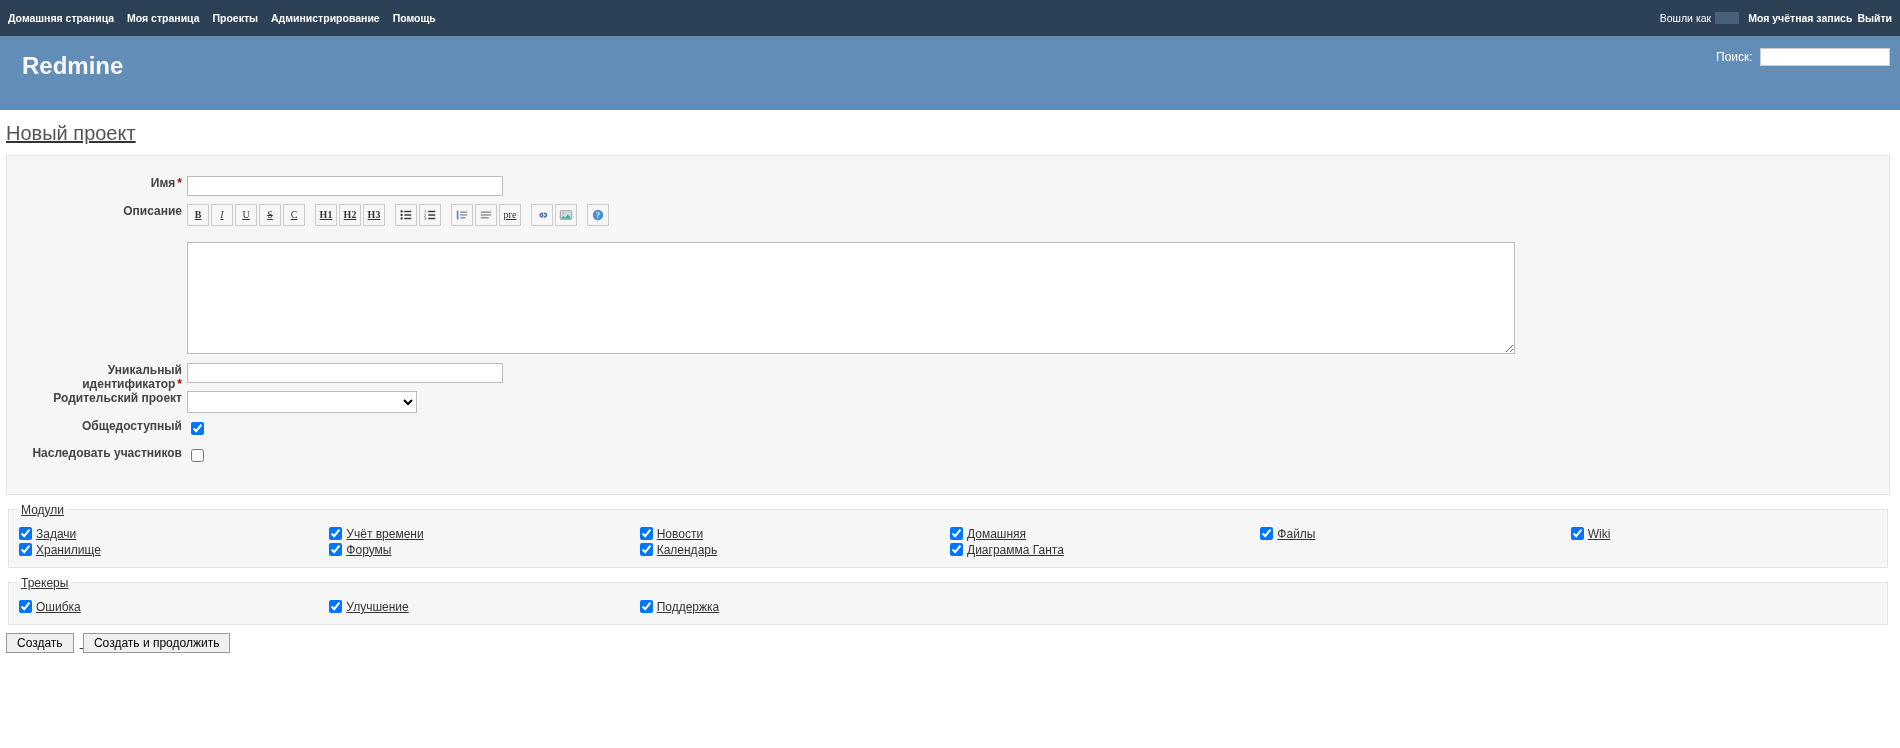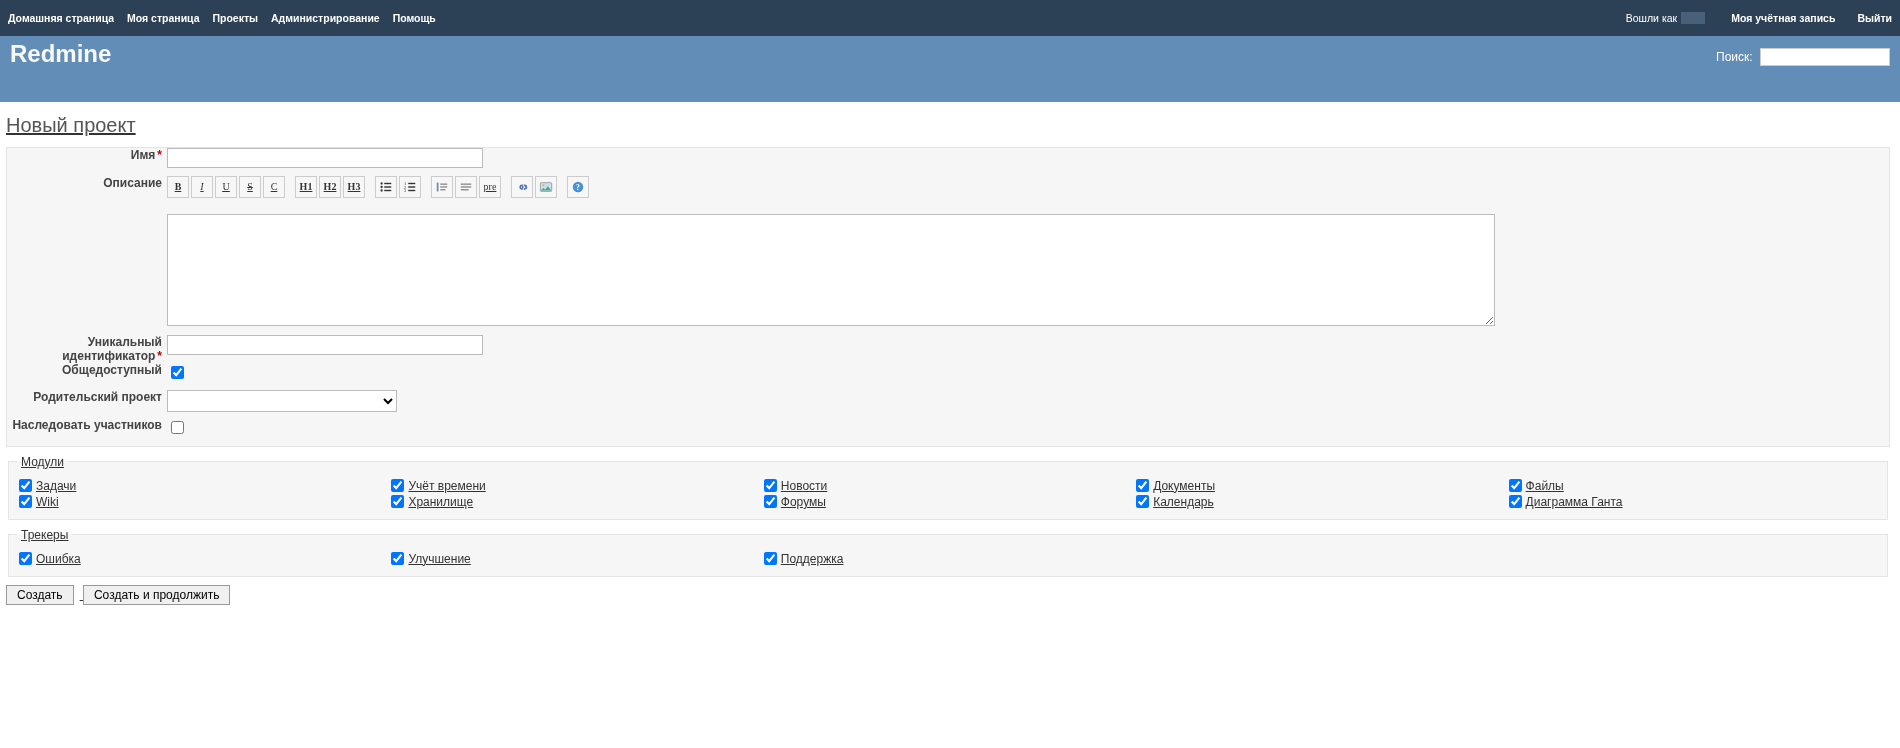--- a/index.html
+++ b/index.html
@@ -22,38 +22,38 @@
     align-items: center;
   }
   #top-menu a {
     color: #fff;
     text-decoration: none;
     font-weight: bold;
     margin-right: 10px;
   }
   #top-menu .right { display: flex; align-items: center; }
   #top-menu .right span { margin-right: 4px; }
-  #top-menu .right a { margin-left: 22px; margin-right: 0; }
+  #top-menu .right a { margin-left: 5px; margin-right: 0; }
   .user-blur {
     display: inline-block;
     width: 24px; height: 12px;
     background: #48607a;
     vertical-align: middle;
     margin-right: 4px;
   }
   
   #header {
     background: #628db6;
     color: #fff;
     min-height: 66px;
     padding: 4px 10px 18px 10px;
     position: relative;
   }
   #header h1 {
-    margin: 0;
+    margin: 12px;
     font-size: 24px;
     font-family: "Trebuchet MS", Verdana, sans-serif;
     font-weight: bold;
     color: #f8f8f8;
   }
   #quick-search {
     position: absolute;
     right: 10px;
     top: 12px;
     color: #fff;
@@ -76,21 +76,21 @@
     font-family: "Trebuchet MS", Verdana, sans-serif;
     font-size: 20px;
     font-weight: normal;
     color: #555;
     margin: 6px 0 10px 0;
   }
   
   .box {
     background: #f6f6f6;
     border: 1px solid #e4e4e4;
-    padding: 0;
+    padding: 20px;
     margin-bottom: 8px;
   }
   fieldset.box {
     padding: 6px 8px 10px 8px;
   }
   fieldset.box legend {
     color: #333;
     font-size: 12px;
     padding: 0 4px;
   }
@@ -167,21 +167,21 @@
   .tb-bold { font-weight: bold; font-family: "Times New Roman", serif; font-size: 13px; }
   .tb-italic { font-style: italic; font-family: "Times New Roman", serif; font-size: 13px; }
   .tb-underline { text-decoration: underline; font-family: "Times New Roman", serif; font-size: 12px; }
   .tb-strike { text-decoration: line-through; font-family: "Times New Roman", serif; font-size: 12px; }
   .tb-code { font-family: "Times New Roman", serif; font-size: 13px; }
   .tb-head { font-size: 9px; font-weight: bold; }
   .tb-pre { font-family: monospace; font-size: 10px; }
   
   .check-grid {
     display: grid;
-    grid-template-columns: repeat(5, 1fr);
+    grid-template-columns: repeat(6, 1fr);
     column-gap: 4px;
     row-gap: 2px;
     padding: 4px 2px 0 2px;
   }
   .check-grid label {
     font-size: 12px;
     color: #333;
     display: flex;
     align-items: center;
     gap: 4px;
@@ -315,32 +315,32 @@
 
     <p>
       <label class="field-label">
         <span>Уникальный идентификатор</span><span class="required-mark">*</span>
       </label>
       <input type="text" value="" style="">
     </p>
 
 
     <p>
-      <label class="field-label">Общедоступный</label>
-      <input type="checkbox" checked="" style="">
-    </p>
-
-    <p>
       <label class="field-label">Родительский проект</label>
       <select>
         <option></option>
       </select>
     </p>
 
     <p>
+      <label class="field-label">Общедоступный</label>
+      <input type="checkbox" checked="" style="">
+    </p>
+
+    <p>
       <label class="field-label">Наследовать участников</label>
       <input type="checkbox" style="">
     </p>
   </div>
 
   <fieldset class="box">
     <legend>Модули</legend>
     <div class="check-grid" id="modules-grid">
         <label>
           <input type="checkbox" checked="" style="">
@@ -349,21 +349,21 @@
         <label>
           <input type="checkbox" checked="" style="">
           <span>Учёт времени</span>
         </label>
         <label>
           <input type="checkbox" checked="" style="">
           <span>Новости</span>
         </label>
         <label>
           <input type="checkbox" checked="" style="">
-          <span>Документы</span>
+          <span>Домашняя</span>
         </label>
         <label>
           <input type="checkbox" checked="" style="">
           <span>Файлы</span>
         </label>
         <label>
           <input type="checkbox" checked="" style="">
           <span>Wiki</span>
         </label>
         <label>

